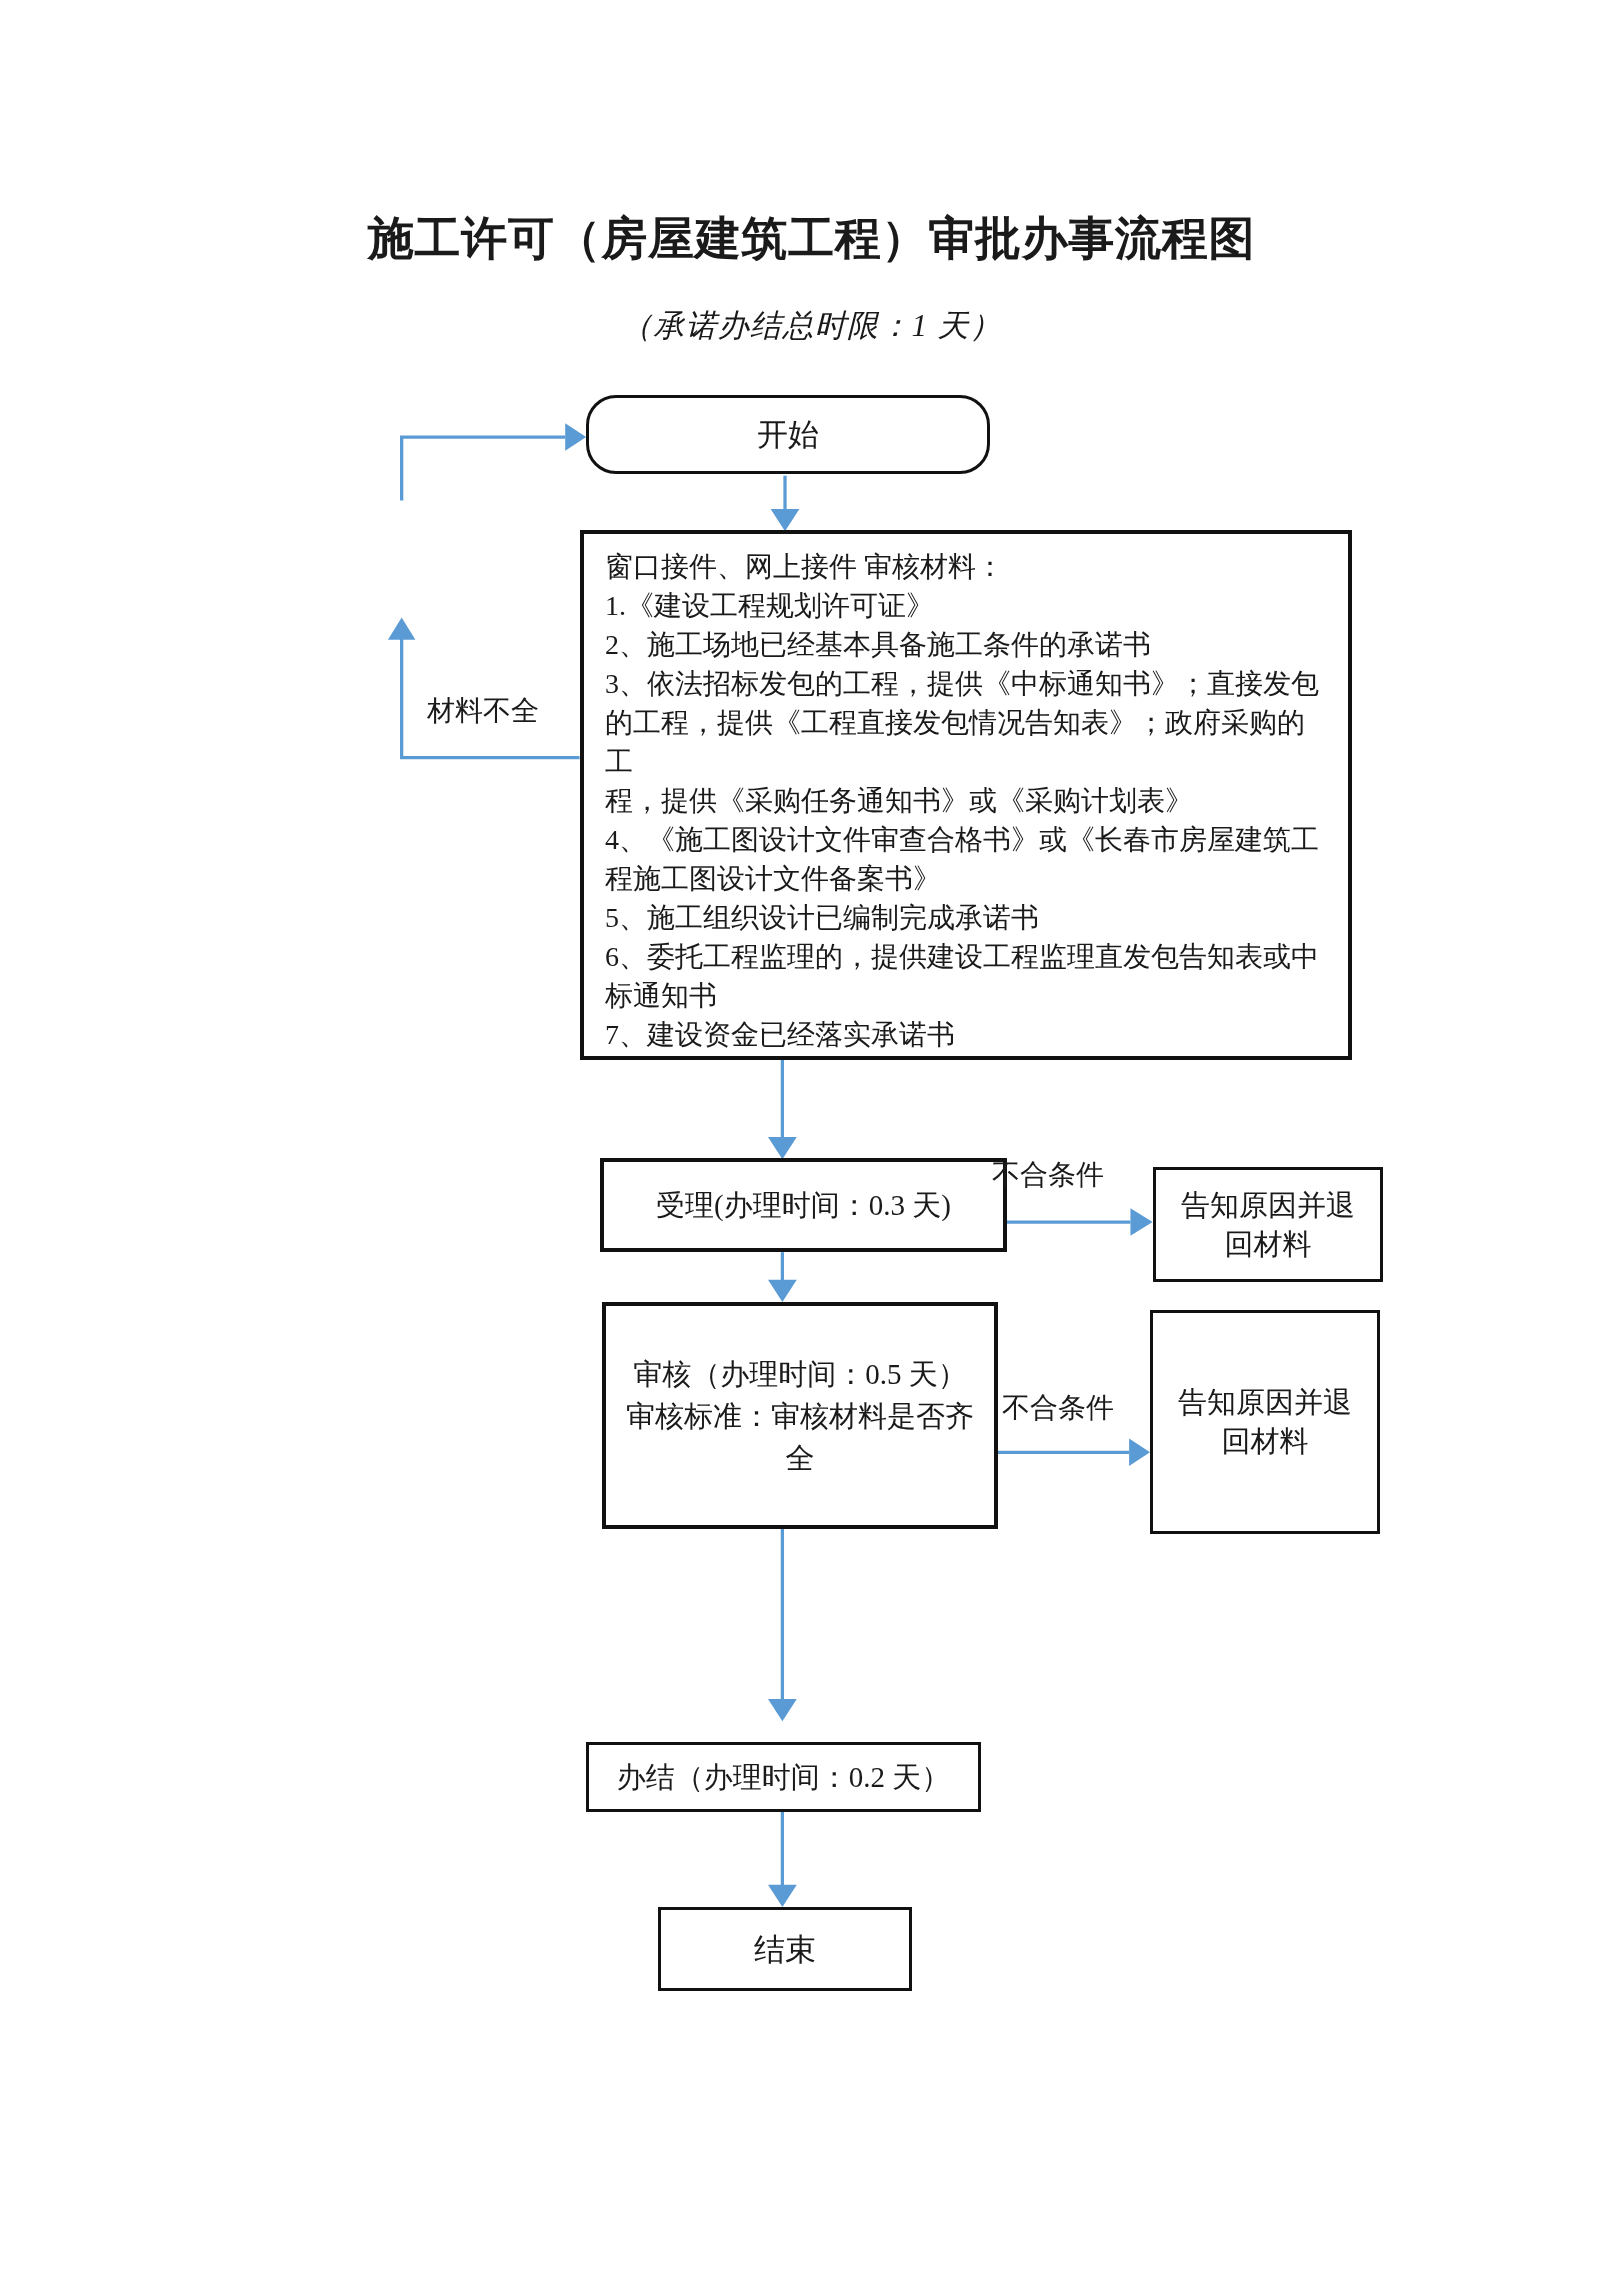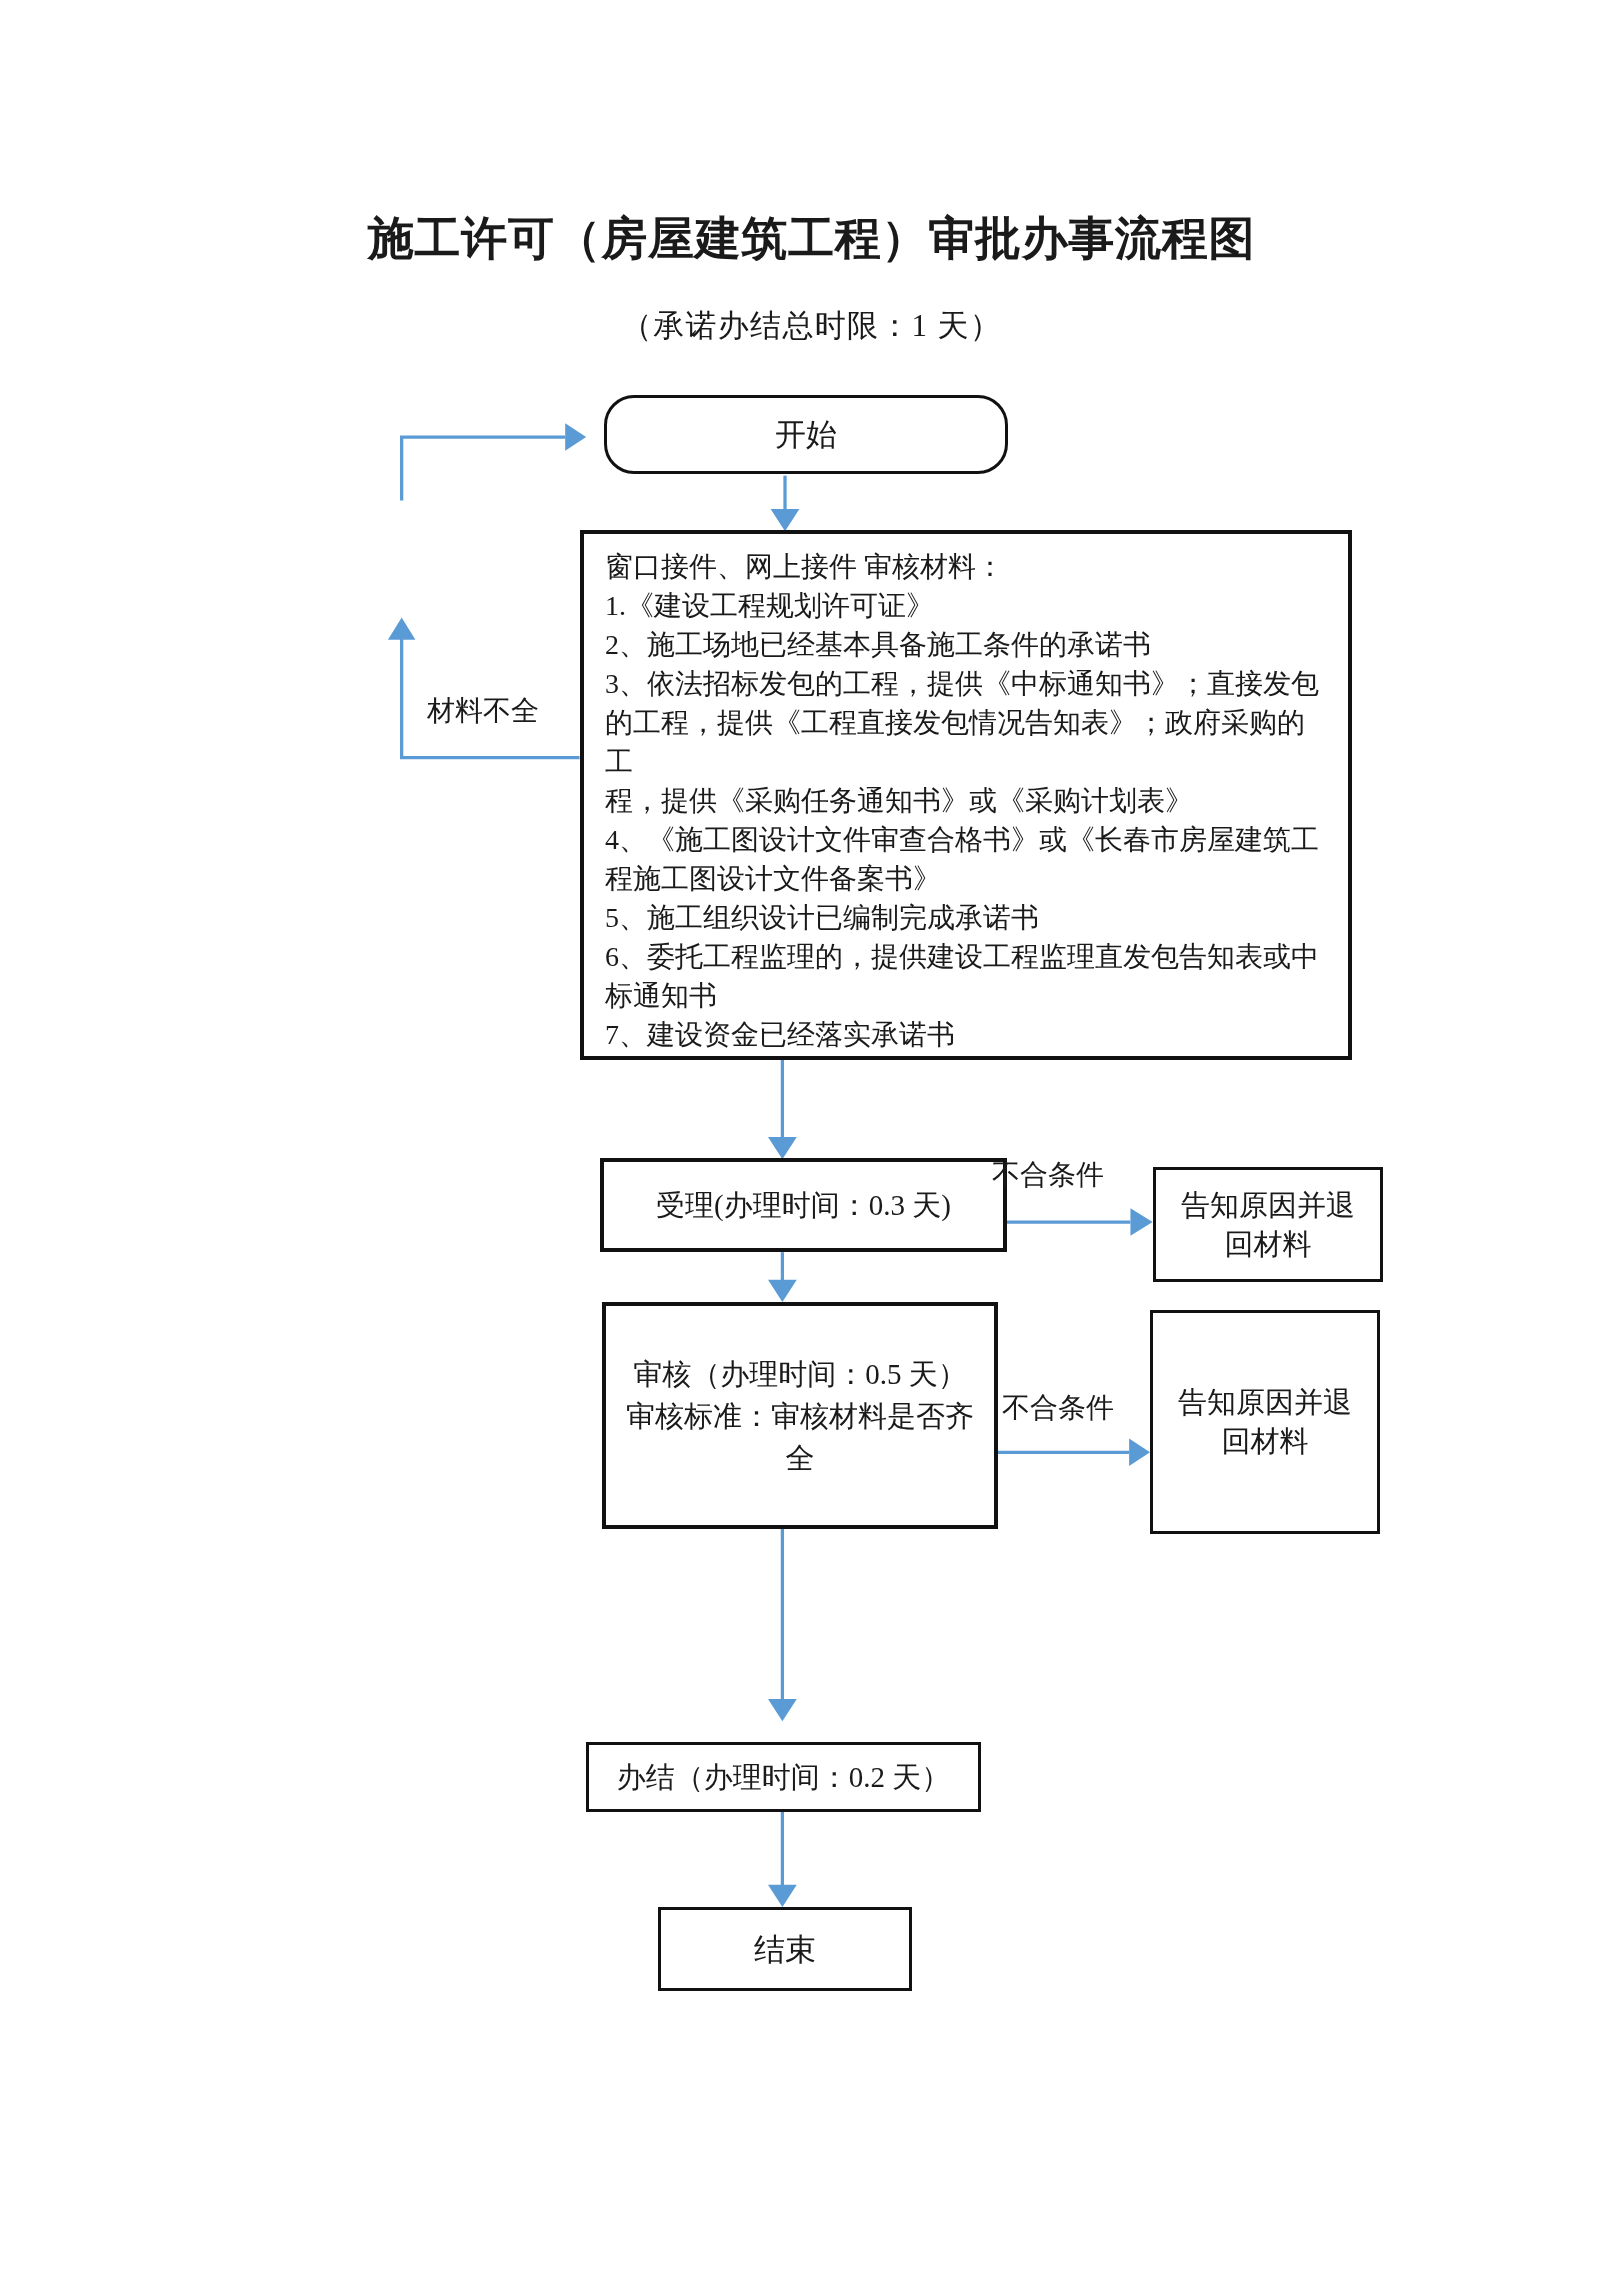--- a/index.html
+++ b/index.html
@@ -21,38 +21,39 @@
     font-weight: 700;
     letter-spacing: 0.7px;
     margin: 0;
   }
   .doc-subtitle {
     position: absolute;
     left: 0; top: 305px;
     width: 100%;
     text-align: center;
     font-size: 31px;
+    font-style: italic;
     font-weight: 500;
     letter-spacing: 1.3px;
   }
   .node {
     position: absolute;
     box-sizing: border-box;
     border: 3.9px solid #111111;
     background: #ffffff;
     display: flex;
     align-items: center;
     justify-content: center;
     text-align: center;
     font-size: 29px;
     line-height: 41px;
     white-space: pre-line;
   }
   .node-start {
-    left: 604px; top: 395px; width: 404px; height: 79px;
+    left: 586px; top: 395px; width: 404px; height: 79px;
     border-radius: 30px;
     border-width: 3.3px;
     font-size: 31px;
   }
   .node-materials {
     left: 580px; top: 530px; width: 772px; height: 530px;
     border-width: 4.6px;
     display: block;
     text-align: left;
     padding: 13px 21px;

